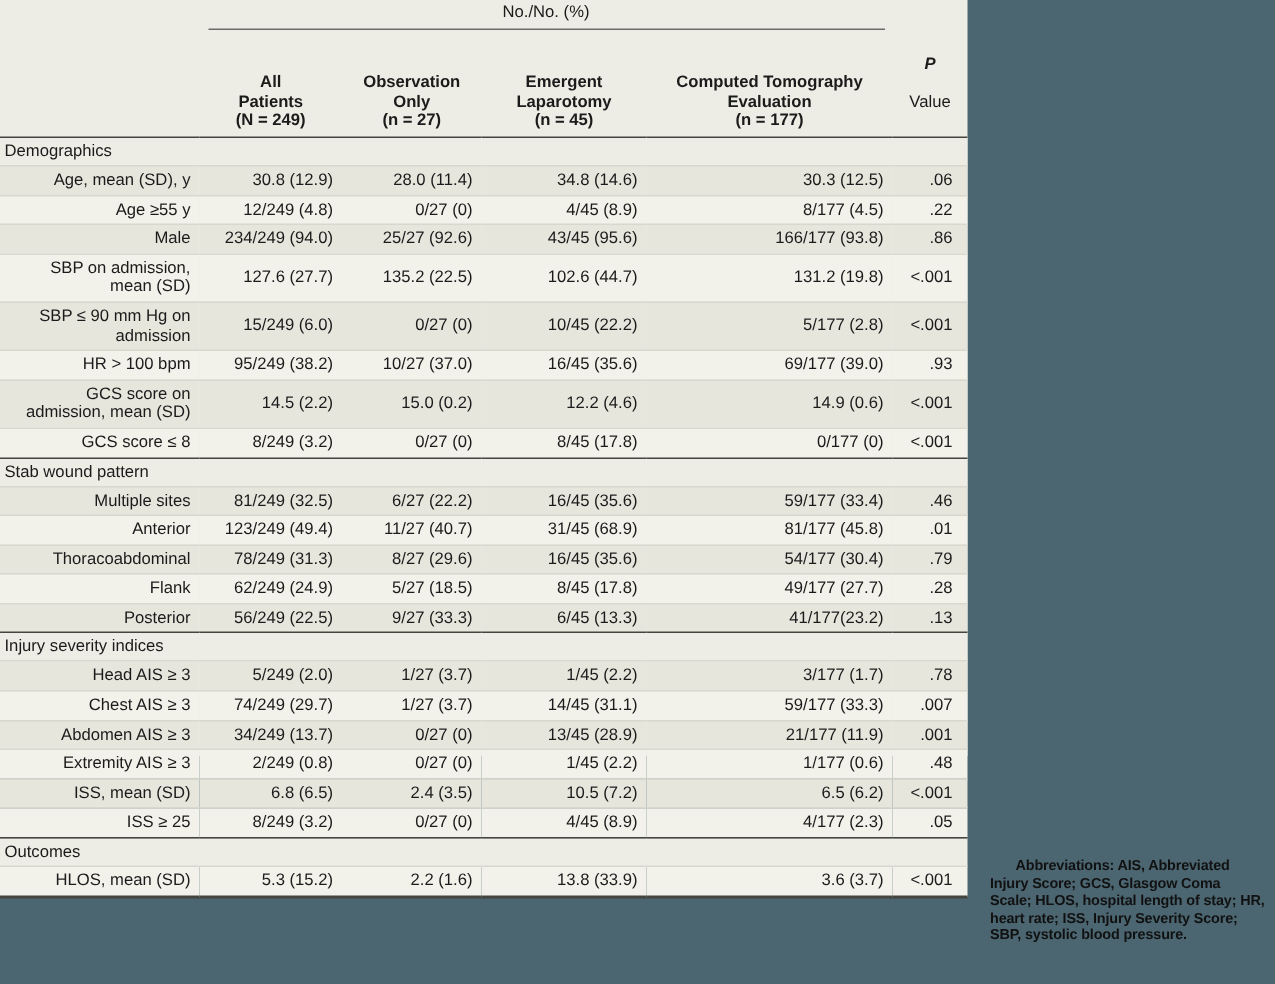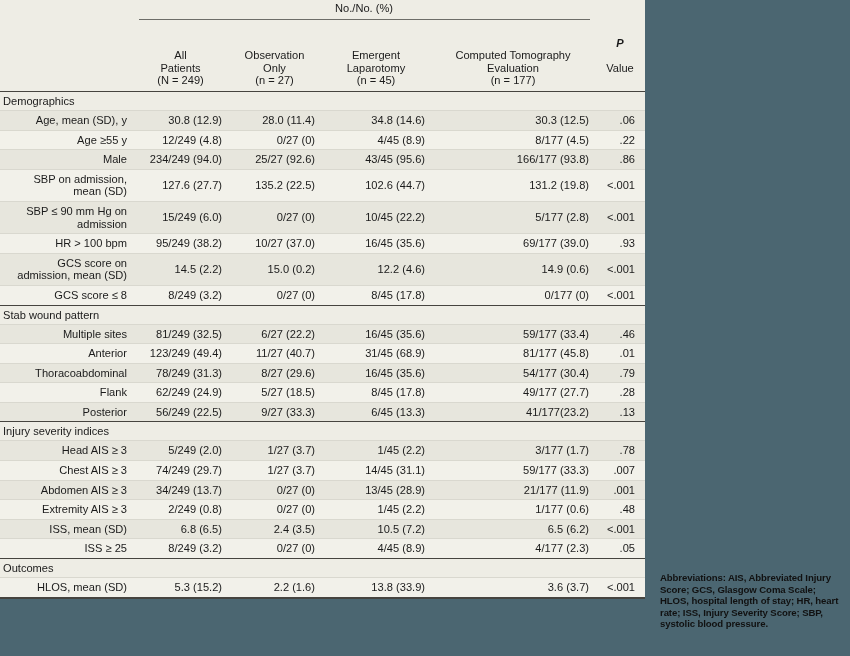--- a/index.html
+++ b/index.html
@@ -61,21 +61,21 @@
     height: 3px;
   }
   .hd-rule {
     height: 0;
     border-top: 1.6px solid #6d6d68;
     margin: 0 5px 0 6px;
   }
   .hd-col {
     text-align: center;
     vertical-align: bottom;
-    font-weight: normal;
+    font-weight: bold;
     font-size: 11.1px;
     line-height: 12.6px;
     padding: 3px 6px 4px 6px;
     white-space: pre-line;
   }
   .hd-col.p-head { font-weight: normal; }
   .hd-col.p-head .p-ital {
     font-style: italic;
     font-weight: bold;
     display: block;
@@ -128,21 +128,21 @@
     position: absolute;
     left: 660px;
     top: 572px;
     width: 183px;
     font-size: 9.6px;
     line-height: 11.6px;
     color: #111;
     font-weight: bold;
     letter-spacing: -0.1px;
   }
-  #abbrev-note .ab-lead { font-weight: bold; }
+  #abbrev-note .ab-lead { font-weight: bold; margin-left: 17px; }
 </style>
 </head>
 <body>
 
 <div id="page">
 
   <div id="table-panel">
     <table class="jama">
       <colgroup>
         <col class="c-label">

